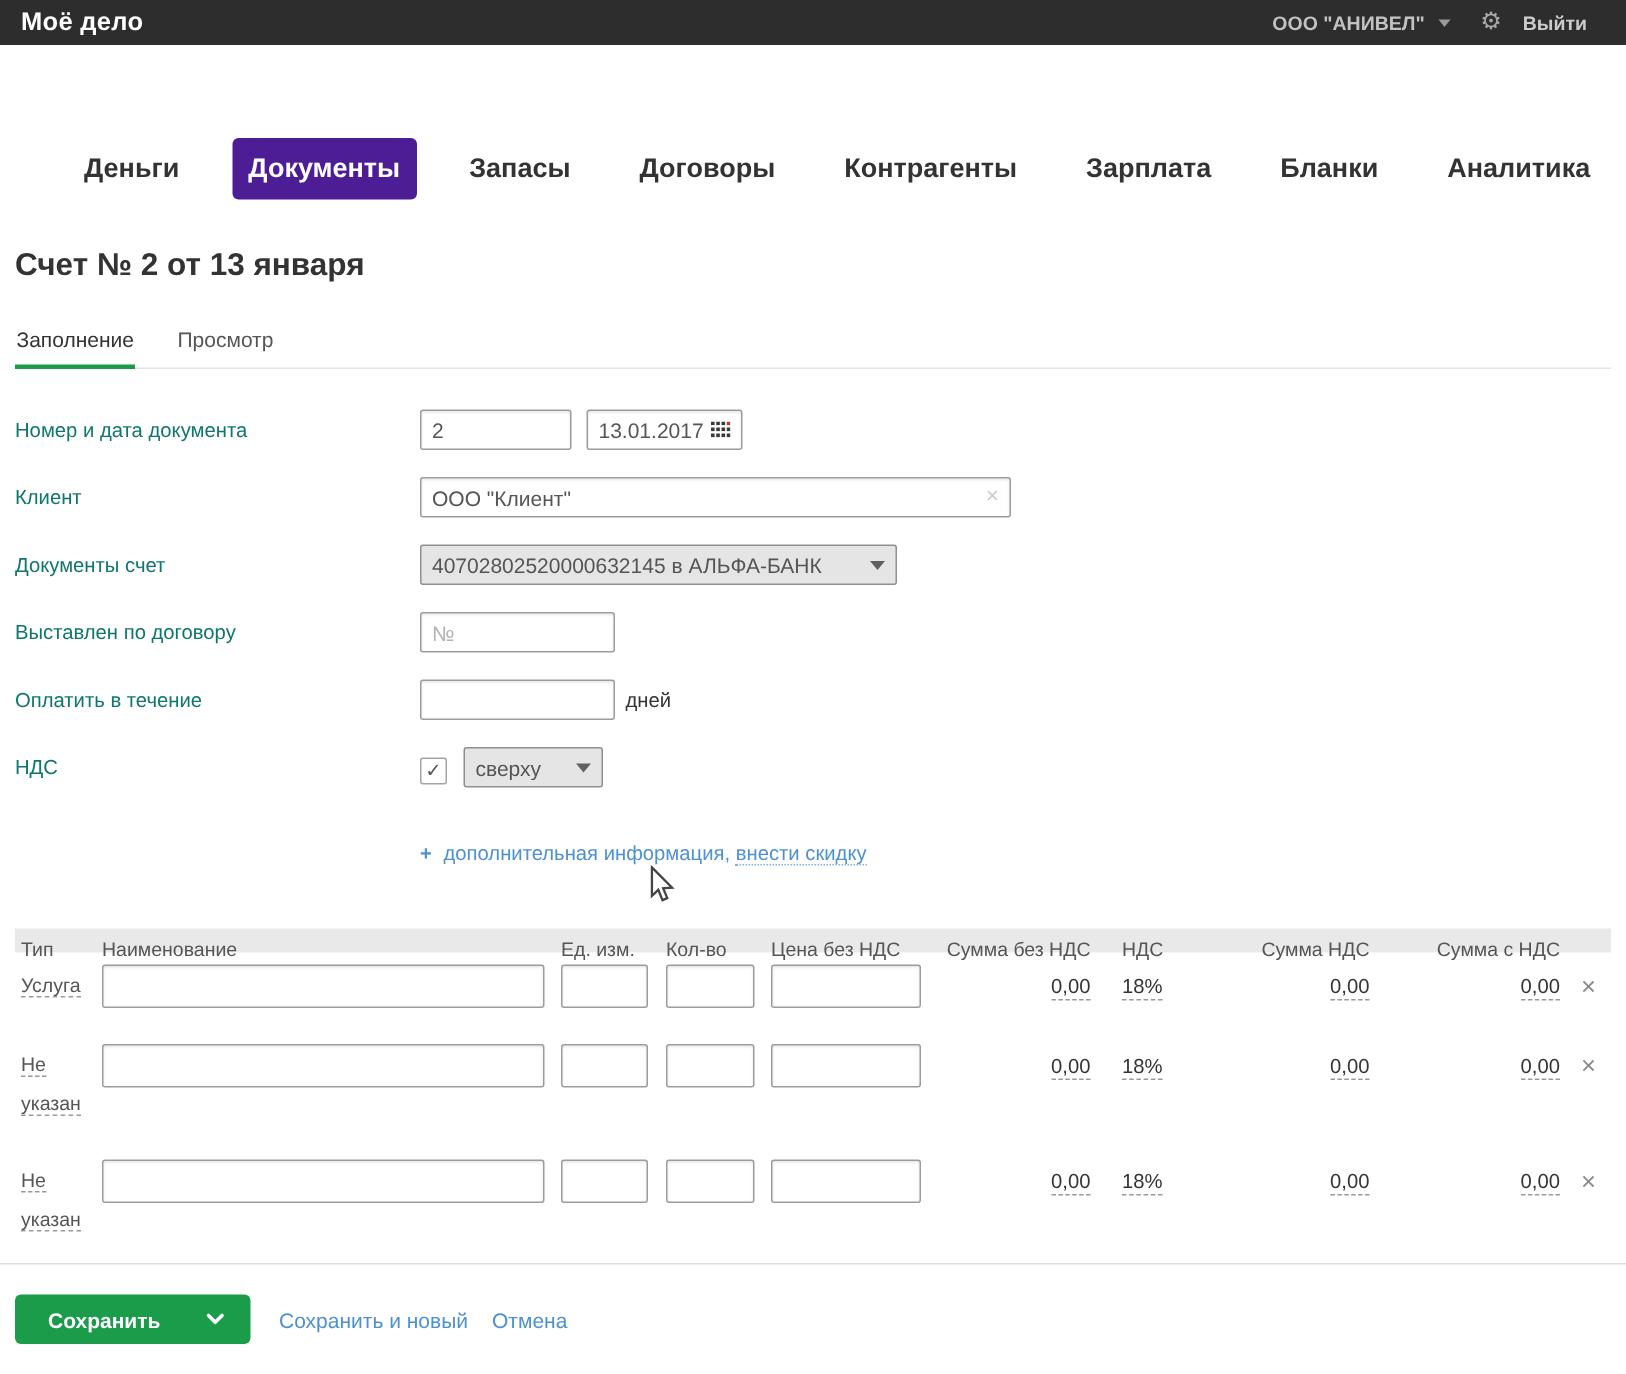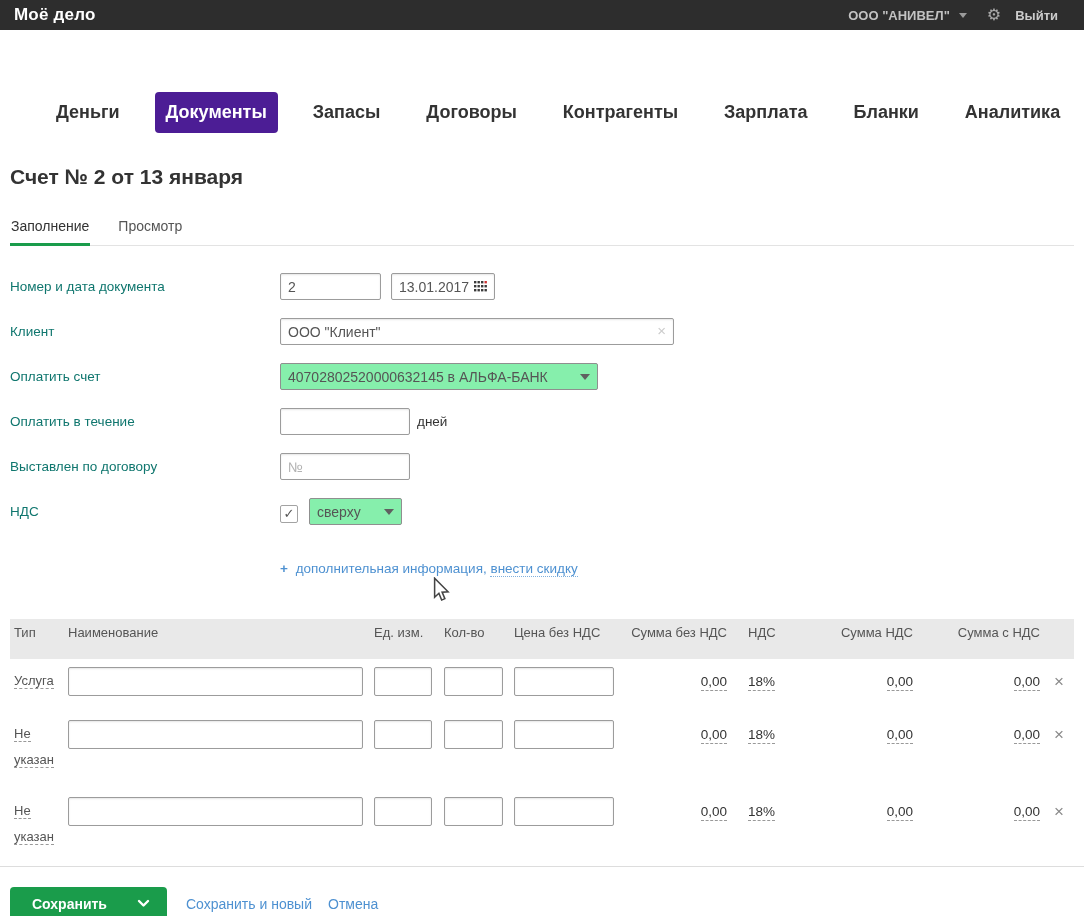--- a/index.html
+++ b/index.html
@@ -44,40 +44,40 @@
   input.txt::placeholder { color:#b3b3b3; }
   .w-num { width:101px; }
   .w-date { width:104px; padding-right:26px; }
   .w-client { width:394px; padding-right:26px; }
   .w-small { width:130px; }
   .date-wrap, .client-wrap { position:relative; }
   .date-wrap { margin-left:10px; }
   .cal-icon { position:absolute; right:8px; top:8px; cursor:pointer; }
   .clear-x { position:absolute; right:8px; top:4px; color:#ccc; font-size:15px; cursor:pointer; }
   .suffix { margin-left:7px; font-size:13.5px; color:#333; }
-  .select { height:27px; border:1px solid #8f8f8f; border-radius:2px; background:#86efac;
+  .select { height:27px; border:1px solid #8f8f8f; border-radius:2px; background:#e5e5e5;
     display:flex; align-items:center; font-size:14px; color:#555; padding:0 7px;
     cursor:pointer; overflow:hidden; }
   .select .sel-text { white-space:nowrap; overflow:hidden; flex:1; }
   .sel-arrow { width:0; height:0; border-left:5px solid transparent; border-right:5px solid transparent;
     border-top:6px solid #606060; margin-left:8px; flex:none; }
   .w-account { width:318px; }
   .w-vat { width:93px; margin-left:11px; }
   .checkbox { width:18px; height:18px; border:1px solid #a3a3a3; border-radius:2px; background:#fff;
     display:flex; align-items:center; justify-content:center; cursor:pointer; margin-top:4px; }
   .checkbox.checked::after { content:"✓"; font-size:13px; font-weight:bold; color:#555; }
 
   
   .addlink { margin:36px 0 0 270px; font-size:13.5px; color:#4e91d1; cursor:pointer; }
   .addlink .plus { font-weight:bold; margin-right:4px; }
   .addlink .dotted { border-bottom:1px dotted #7fb0de; }
 
   
   .items { margin-top:43px; }
-  .thead { display:flex; background:#e9e9e9; height:40px; line-height:28px;
+  .thead { display:flex; background:#e9e9e9; height:16px; line-height:28px;
     font-size:13px; color:#555; }
   .trow { display:flex; align-items:flex-start; padding:8px 0 16px; }
   .c1 { width:58px; padding-left:4px; }
   .c2 { width:306px; }
   .c3 { width:70px; }
   .c4 { width:70px; }
   .c5 { width:111px; }
   .c6 { width:102px; text-align:right; }
   .c7 { width:71px; padding-left:21px; }
   .c8 { width:115px; text-align:right; }
@@ -173,41 +173,41 @@
       <div class="flabel">Клиент</div>
       <div class="fctrl">
         <span class="client-wrap">
           <input class="txt w-client" type="text" value="ООО &quot;Клиент&quot;" style="">
           <span class="clear-x">×</span>
         </span>
       </div>
     </div>
 
     <div class="frow">
-      <div class="flabel">Оплатить счет</div>
+      <div class="flabel">Документы счет</div>
       <div class="fctrl">
         <div class="select w-account">
           <span class="sel-text">40702802520000632145 в АЛЬФА-БАНК</span>
           <span class="sel-arrow"></span>
         </div>
       </div>
     </div>
 
     <div class="frow">
+      <div class="flabel">Выставлен по договору</div>
+      <div class="fctrl">
+        <input class="txt w-small" type="text" placeholder="№" style="">
+      </div>
+    </div>
+
+    <div class="frow">
       <div class="flabel">Оплатить в течение</div>
       <div class="fctrl">
         <input class="txt w-small" type="text" value="" style="">
         <span class="suffix">дней</span>
-      </div>
-    </div>
-
-    <div class="frow">
-      <div class="flabel">Выставлен по договору</div>
-      <div class="fctrl">
-        <input class="txt w-small" type="text" placeholder="№" style="">
       </div>
     </div>
 
     <div class="frow">
       <div class="flabel">НДС</div>
       <div class="fctrl">
         <div class="checkbox checked"></div>
         <div class="select w-vat">
           <span class="sel-text">сверху</span>
           <span class="sel-arrow"></span>

